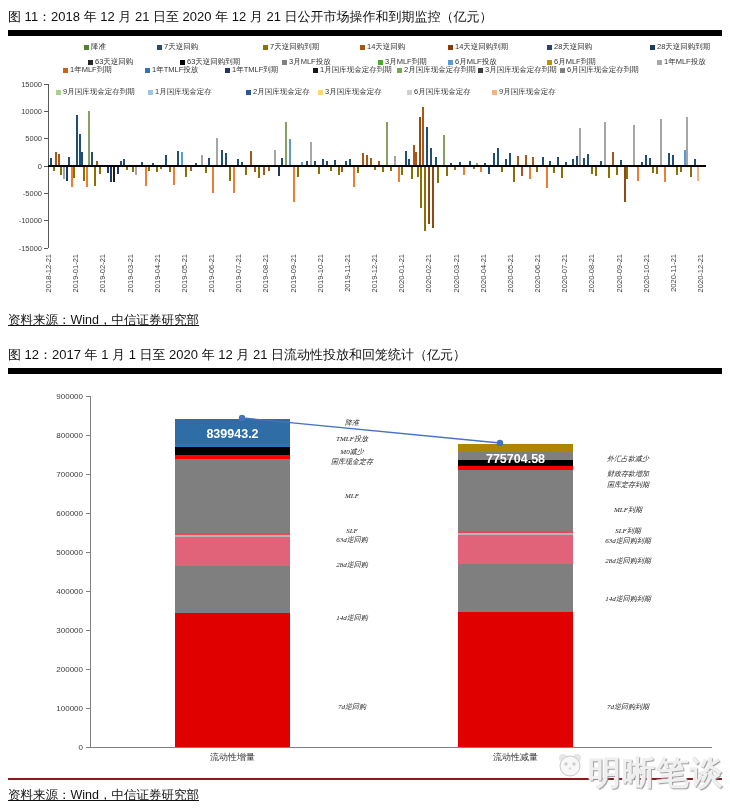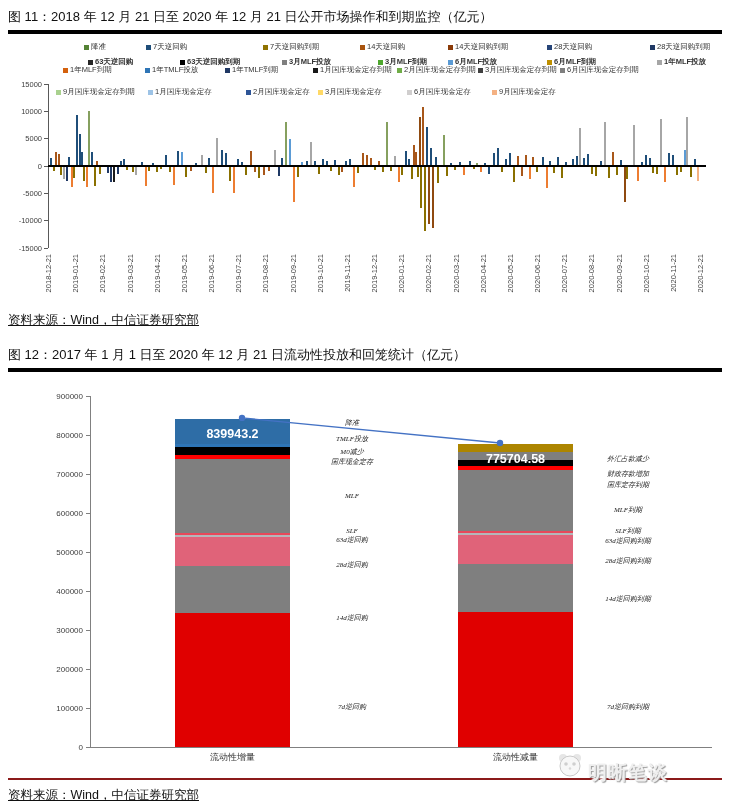--- a/index.html
+++ b/index.html
@@ -1,43 +1,43 @@
 <!DOCTYPE html>
 <html><head>
 <meta charset="utf-8">
 <style>
   html,body{margin:0;padding:0;background:#fff;}
   body{width:730px;height:809px;position:relative;font-family:"Liberation Sans",sans-serif;color:#000;overflow:hidden;}
   .fig-title{position:absolute;left:8px;width:714px;font-size:13px;line-height:17px;color:#111;
-    border-bottom:4px solid #000000;padding-bottom:5px;background:#fff;}
+    border-bottom:6px solid #000000;padding-bottom:5px;background:#fff;}
   #title1{top:8px;}
   #title2{top:346px;}
   .source{position:absolute;left:8px;font-size:12.5px;color:#111;text-decoration:underline;}
   #source1{top:312px;}
   #source2{top:787px;}
   .lrow{position:absolute;left:0;width:730px;height:12px;z-index:3;}
-  #lr1{top:42px;}#lr2{top:57px;font-weight:bold;}#lr3{top:65px;padding-left:44px;}#lr4{top:87px;}
+  #lr1{top:42px;}#lr2{top:57px;}#lr3{top:65px;padding-left:44px;}#lr4{top:87px;}
   .li{position:absolute;top:0;display:flex;align-items:center;font-size:7.5px;color:#333;white-space:nowrap;}
   .li .sw{width:5px;height:5px;display:inline-block;margin-right:2px;flex:0 0 auto;}
-  #lr1 .li:nth-child(1){left:84px}#lr1 .li:nth-child(2){left:146px}#lr1 .li:nth-child(3){left:263px}
+  #lr1 .li:nth-child(1){left:84px}#lr1 .li:nth-child(2){left:157px}#lr1 .li:nth-child(3){left:263px}
   #lr1 .li:nth-child(4){left:360px}#lr1 .li:nth-child(5){left:448px}#lr1 .li:nth-child(6){left:547px}
   #lr1 .li:nth-child(7){left:650px}
   #lr2 .li:nth-child(1){left:88px}#lr2 .li:nth-child(2){left:180px}#lr2 .li:nth-child(3){left:282px}
   #lr2 .li:nth-child(4){left:378px}#lr2 .li:nth-child(5){left:448px}#lr2 .li:nth-child(6){left:547px}
   #lr2 .li:nth-child(7){left:657px}
   #lr3 .li:nth-child(1){left:63px}#lr3 .li:nth-child(2){left:145px}#lr3 .li:nth-child(3){left:225px}
   #lr3 .li:nth-child(4){left:313px}#lr3 .li:nth-child(5){left:397px}#lr3 .li:nth-child(6){left:478px}
   #lr3 .li:nth-child(7){left:560px}
   #lr4 .li:nth-child(1){left:56px}#lr4 .li:nth-child(2){left:148px}#lr4 .li:nth-child(3){left:246px}
   #lr4 .li:nth-child(4){left:318px}#lr4 .li:nth-child(5){left:407px}#lr4 .li:nth-child(6){left:492px}
   #svg1{position:absolute;top:74px;left:0;z-index:1;}
   #svg2{position:absolute;top:378px;left:0;z-index:1;}
   #bottom-line{position:absolute;top:778px;left:8px;width:714px;height:2px;background:#8B1A1A;z-index:2;}
   #watermark{position:absolute;top:750px;left:556px;width:174px;height:30px;display:flex;align-items:center;z-index:4;}
-  #wm-text{font-size:19px;font-weight:bold;letter-spacing:1px;color:#EFEFEF;
+  #wm-text{font-size:33px;font-weight:bold;letter-spacing:1px;color:#EFEFEF;
     text-shadow:1px 1px 1px #9a9a9a,-1px -1px 1px #fff;margin-left:4px;margin-top:16px;}
 </style>
 </head>
 <body>
 
 <div id="title1" class="fig-title">图 11：2018 年 12 月 21 日至 2020 年 12 月 21 日公开市场操作和到期监控（亿元）</div>
 
 <div id="lr1" class="lrow">
     <span class="li">
       <span class="sw" style="background: rgb(84, 130, 53);"></span>

